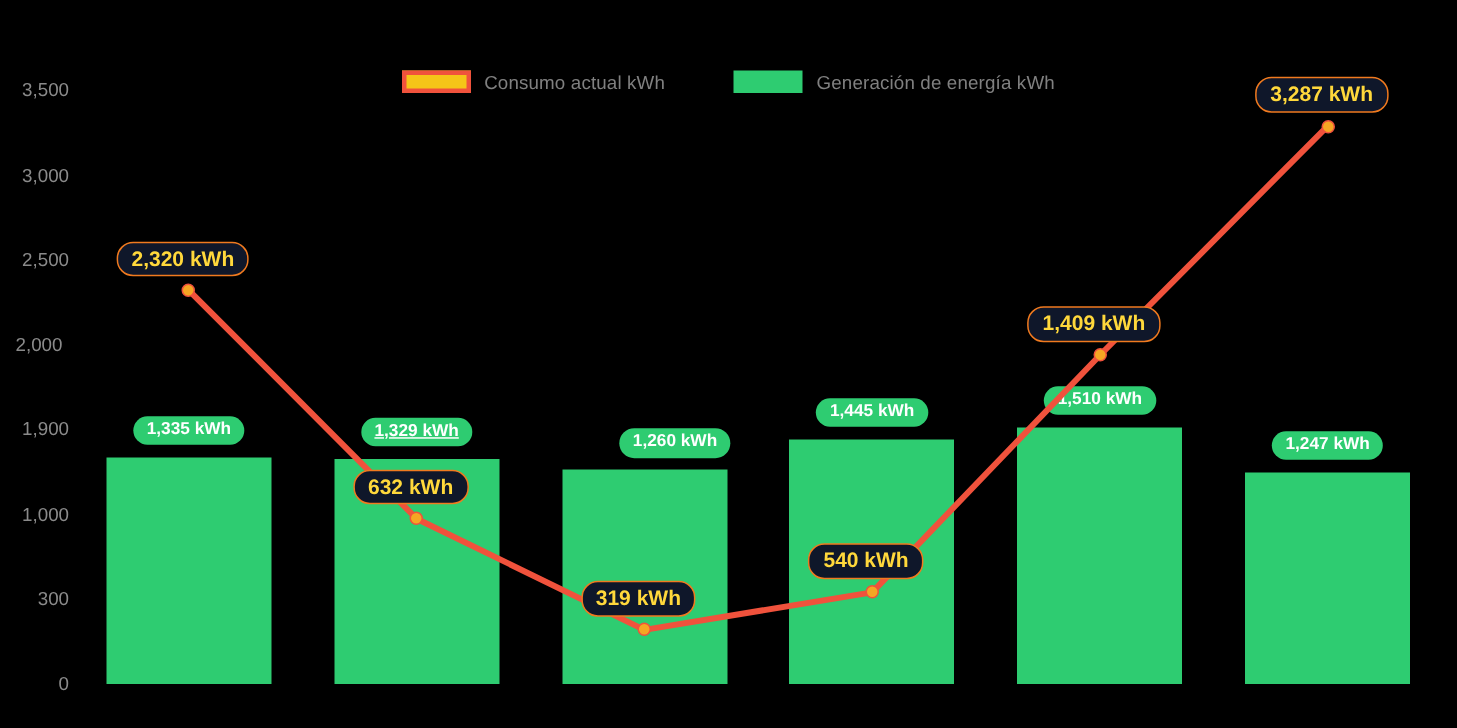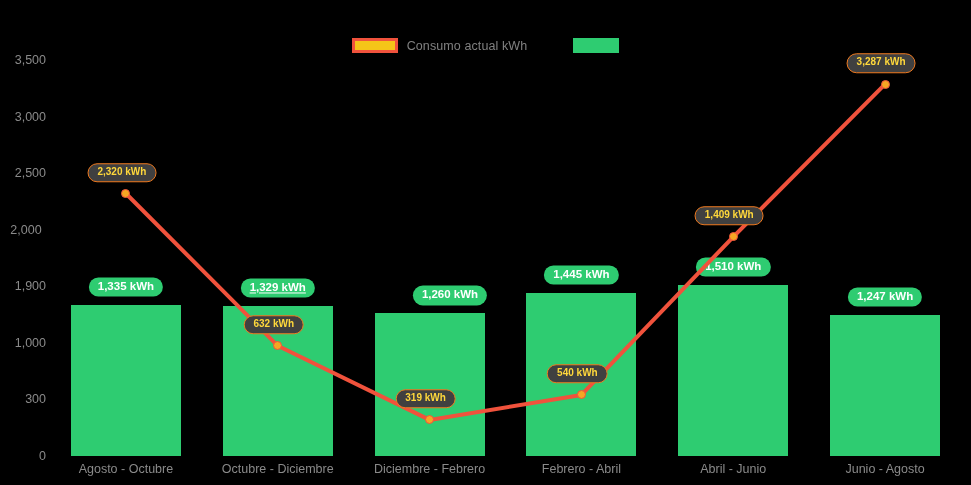--- a/index.html
+++ b/index.html
@@ -24,21 +24,21 @@
 
   
   #legend {
     position: absolute;
     left: 0;
     top: 38px;
     width: 971px;
     height: 24px;
     display: flex;
     justify-content: center;
-    align-items: flex-start;
+    align-items: flex-end;
     gap: 46px;
   }
   .legend-entry {
     display: flex;
     align-items: center;
     gap: 9px;
   }
   .legend-swatch {
     width: 46px;
     height: 15px;
@@ -97,23 +97,23 @@
     font-size: 11.5px;
     font-weight: bold;
     padding: 3px 9px 4px 9px;
     border-radius: 11px;
     white-space: nowrap;
     line-height: 1.05;
   }
   .line-label {
     position: absolute;
     transform: translate(-50%, -50%);
-    background: #404040;
+    background: #0f172a;
     color: #ffd83b;
-    font-size: 10px;
+    font-size: 14px;
     font-weight: bold;
     padding: 3px 9px 4px 9px;
     border-radius: 11px;
     white-space: nowrap;
     border: 1.5px solid #f07a1f;
     line-height: 1.05;
     z-index: 6;
     text-align: center;
   }
   .point {
@@ -159,20 +159,21 @@
 
 <div id="chart-root">
 
   <div id="legend">
     <div class="legend-entry">
       <span class="legend-swatch consumo"></span>
       <span class="legend-label">Consumo actual kWh</span>
     </div>
     <div class="legend-entry">
       <span class="legend-swatch generacion"></span>
+      <span class="legend-label">Generación de energía kWh</span>
     </div>
   </div>
 
   <div id="y-axis" style="top: 0px; height: 485px;">
       <div class="y-tick" style="top: 456px; width: 40px;">0</div>
       <div class="y-tick" style="top: 399.429px; width: 40px;">300</div>
       <div class="y-tick" style="top: 342.857px; width: 40px;">1,000</div>
       <div class="y-tick" style="top: 286.286px; width: 40px;">1,900</div>
       <div class="y-tick" style="top: 229.714px; width: 40px; text-align: center;">2,000</div>
       <div class="y-tick" style="top: 173.143px; width: 40px;">2,500</div>
@@ -203,22 +204,14 @@
       <div class="point" style="left: 379.583px; top: 359.907px;"></div>
       <div class="line-label" style="left: 375.583px; top: 338.907px;">319 kWh</div>
       <div class="point" style="left: 531.417px; top: 334.903px;"></div>
       <div class="line-label" style="left: 527.417px; top: 313.903px;">540 kWh</div>
       <div class="point" style="left: 683.25px; top: 176.842px;"></div>
       <div class="line-label" style="left: 679.25px; top: 155.842px;">1,409 kWh</div>
       <div class="point" style="left: 835.083px; top: 24.0994px;"></div>
       <div class="line-label" style="left: 831.083px; top: 3.09943px;">3,287 kWh</div>
     </div>
 
-  <div id="x-axis">
-      <div class="x-tick" style="left: 75.9167px;">Agosto - Octubre</div>
-      <div class="x-tick" style="left: 227.75px;">Octubre - Diciembre</div>
-      <div class="x-tick" style="left: 379.583px;">Diciembre - Febrero</div>
-      <div class="x-tick" style="left: 531.417px;">Febrero - Abril</div>
-      <div class="x-tick" style="left: 683.25px;">Abril - Junio</div>
-      <div class="x-tick" style="left: 835.083px;">Junio - Agosto</div>
-    </div>
 
 </div>
 
 </body></html>

